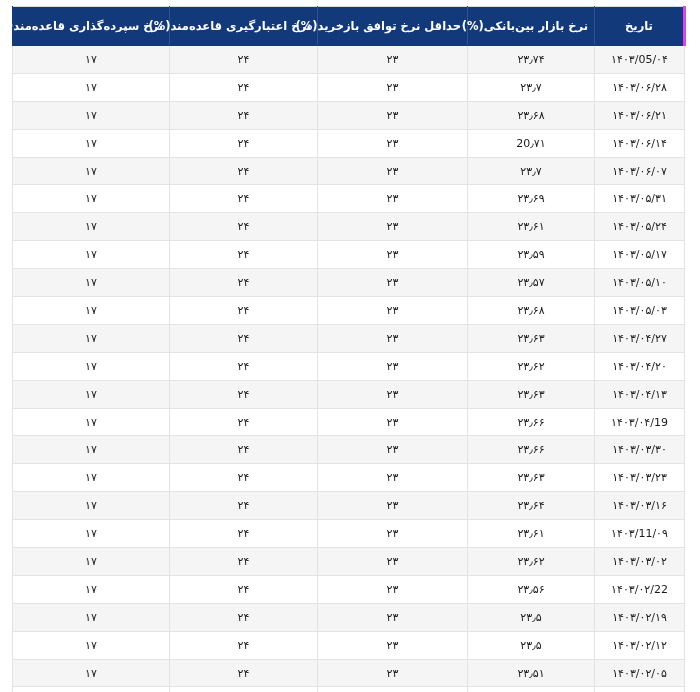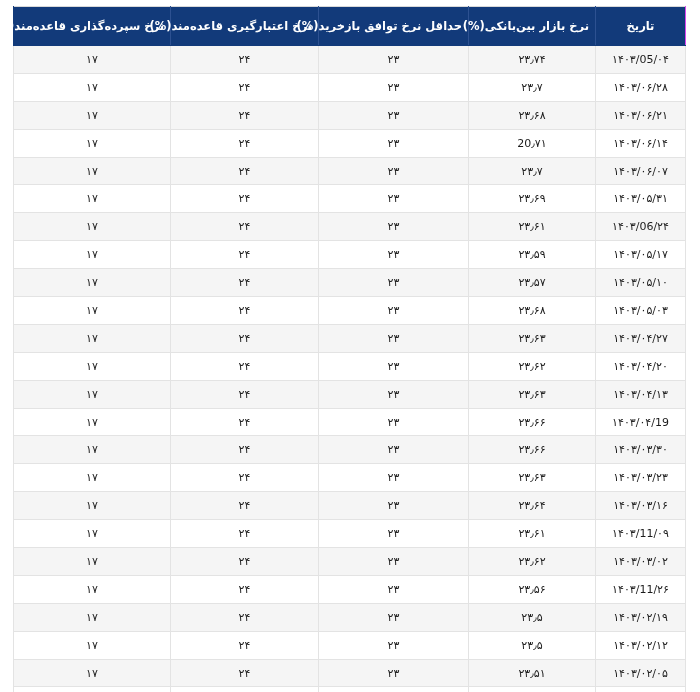--- a/index.html
+++ b/index.html
@@ -36,21 +36,21 @@
     vertical-align: middle;
     height: 30px;
     padding: 4px 6px;
     border-right: 1px solid #2d5191;
     border-left: 1px solid #2d5191;
     border-bottom: 1px solid #123a7a;
     line-height: 1.25;
     white-space: nowrap;
   }
   table.rates-table thead th:first-child {
-    border-right: 1px solid #d946ef;
+    border-right: 3px solid #d946ef;
   }
   table.rates-table thead th:last-child {
     border-left: 1px solid #123a7a;
   }
   table.rates-table tbody td {
     font-size: 11px;
     color: #1b1b1b;
     text-align: center;
     vertical-align: middle;
     height: 22.9px;
@@ -130,21 +130,21 @@
           <td>۱۷</td>
         </tr>
         <tr class="row-even">
           <td>۱۴۰۳/۰۵/۳۱</td>
           <td>۲۳٫۶۹</td>
           <td>۲۳</td>
           <td>۲۴</td>
           <td>۱۷</td>
         </tr>
         <tr class="row-odd">
-          <td>۱۴۰۳/06/۲۴</td>
+          <td>۱۴۰۳/۰۵/۲۴</td>
           <td>۲۳٫۶۱</td>
           <td>۲۳</td>
           <td>۲۴</td>
           <td>۱۷</td>
         </tr>
         <tr class="row-even">
           <td>۱۴۰۳/۰۵/۱۷</td>
           <td>۲۳٫۵۹</td>
           <td>۲۳</td>
           <td>۲۴</td>
@@ -221,21 +221,21 @@
           <td>۱۷</td>
         </tr>
         <tr class="row-odd">
           <td>۱۴۰۳/۰۳/۰۲</td>
           <td>۲۳٫۶۲</td>
           <td>۲۳</td>
           <td>۲۴</td>
           <td>۱۷</td>
         </tr>
         <tr class="row-even">
-          <td>۱۴۰۳/11/۲۶</td>
+          <td>۱۴۰۳/۰۲/22</td>
           <td>۲۳٫۵۶</td>
           <td>۲۳</td>
           <td>۲۴</td>
           <td>۱۷</td>
         </tr>
         <tr class="row-odd">
           <td>۱۴۰۳/۰۲/۱۹</td>
           <td>۲۳٫۵</td>
           <td>۲۳</td>
           <td>۲۴</td>

